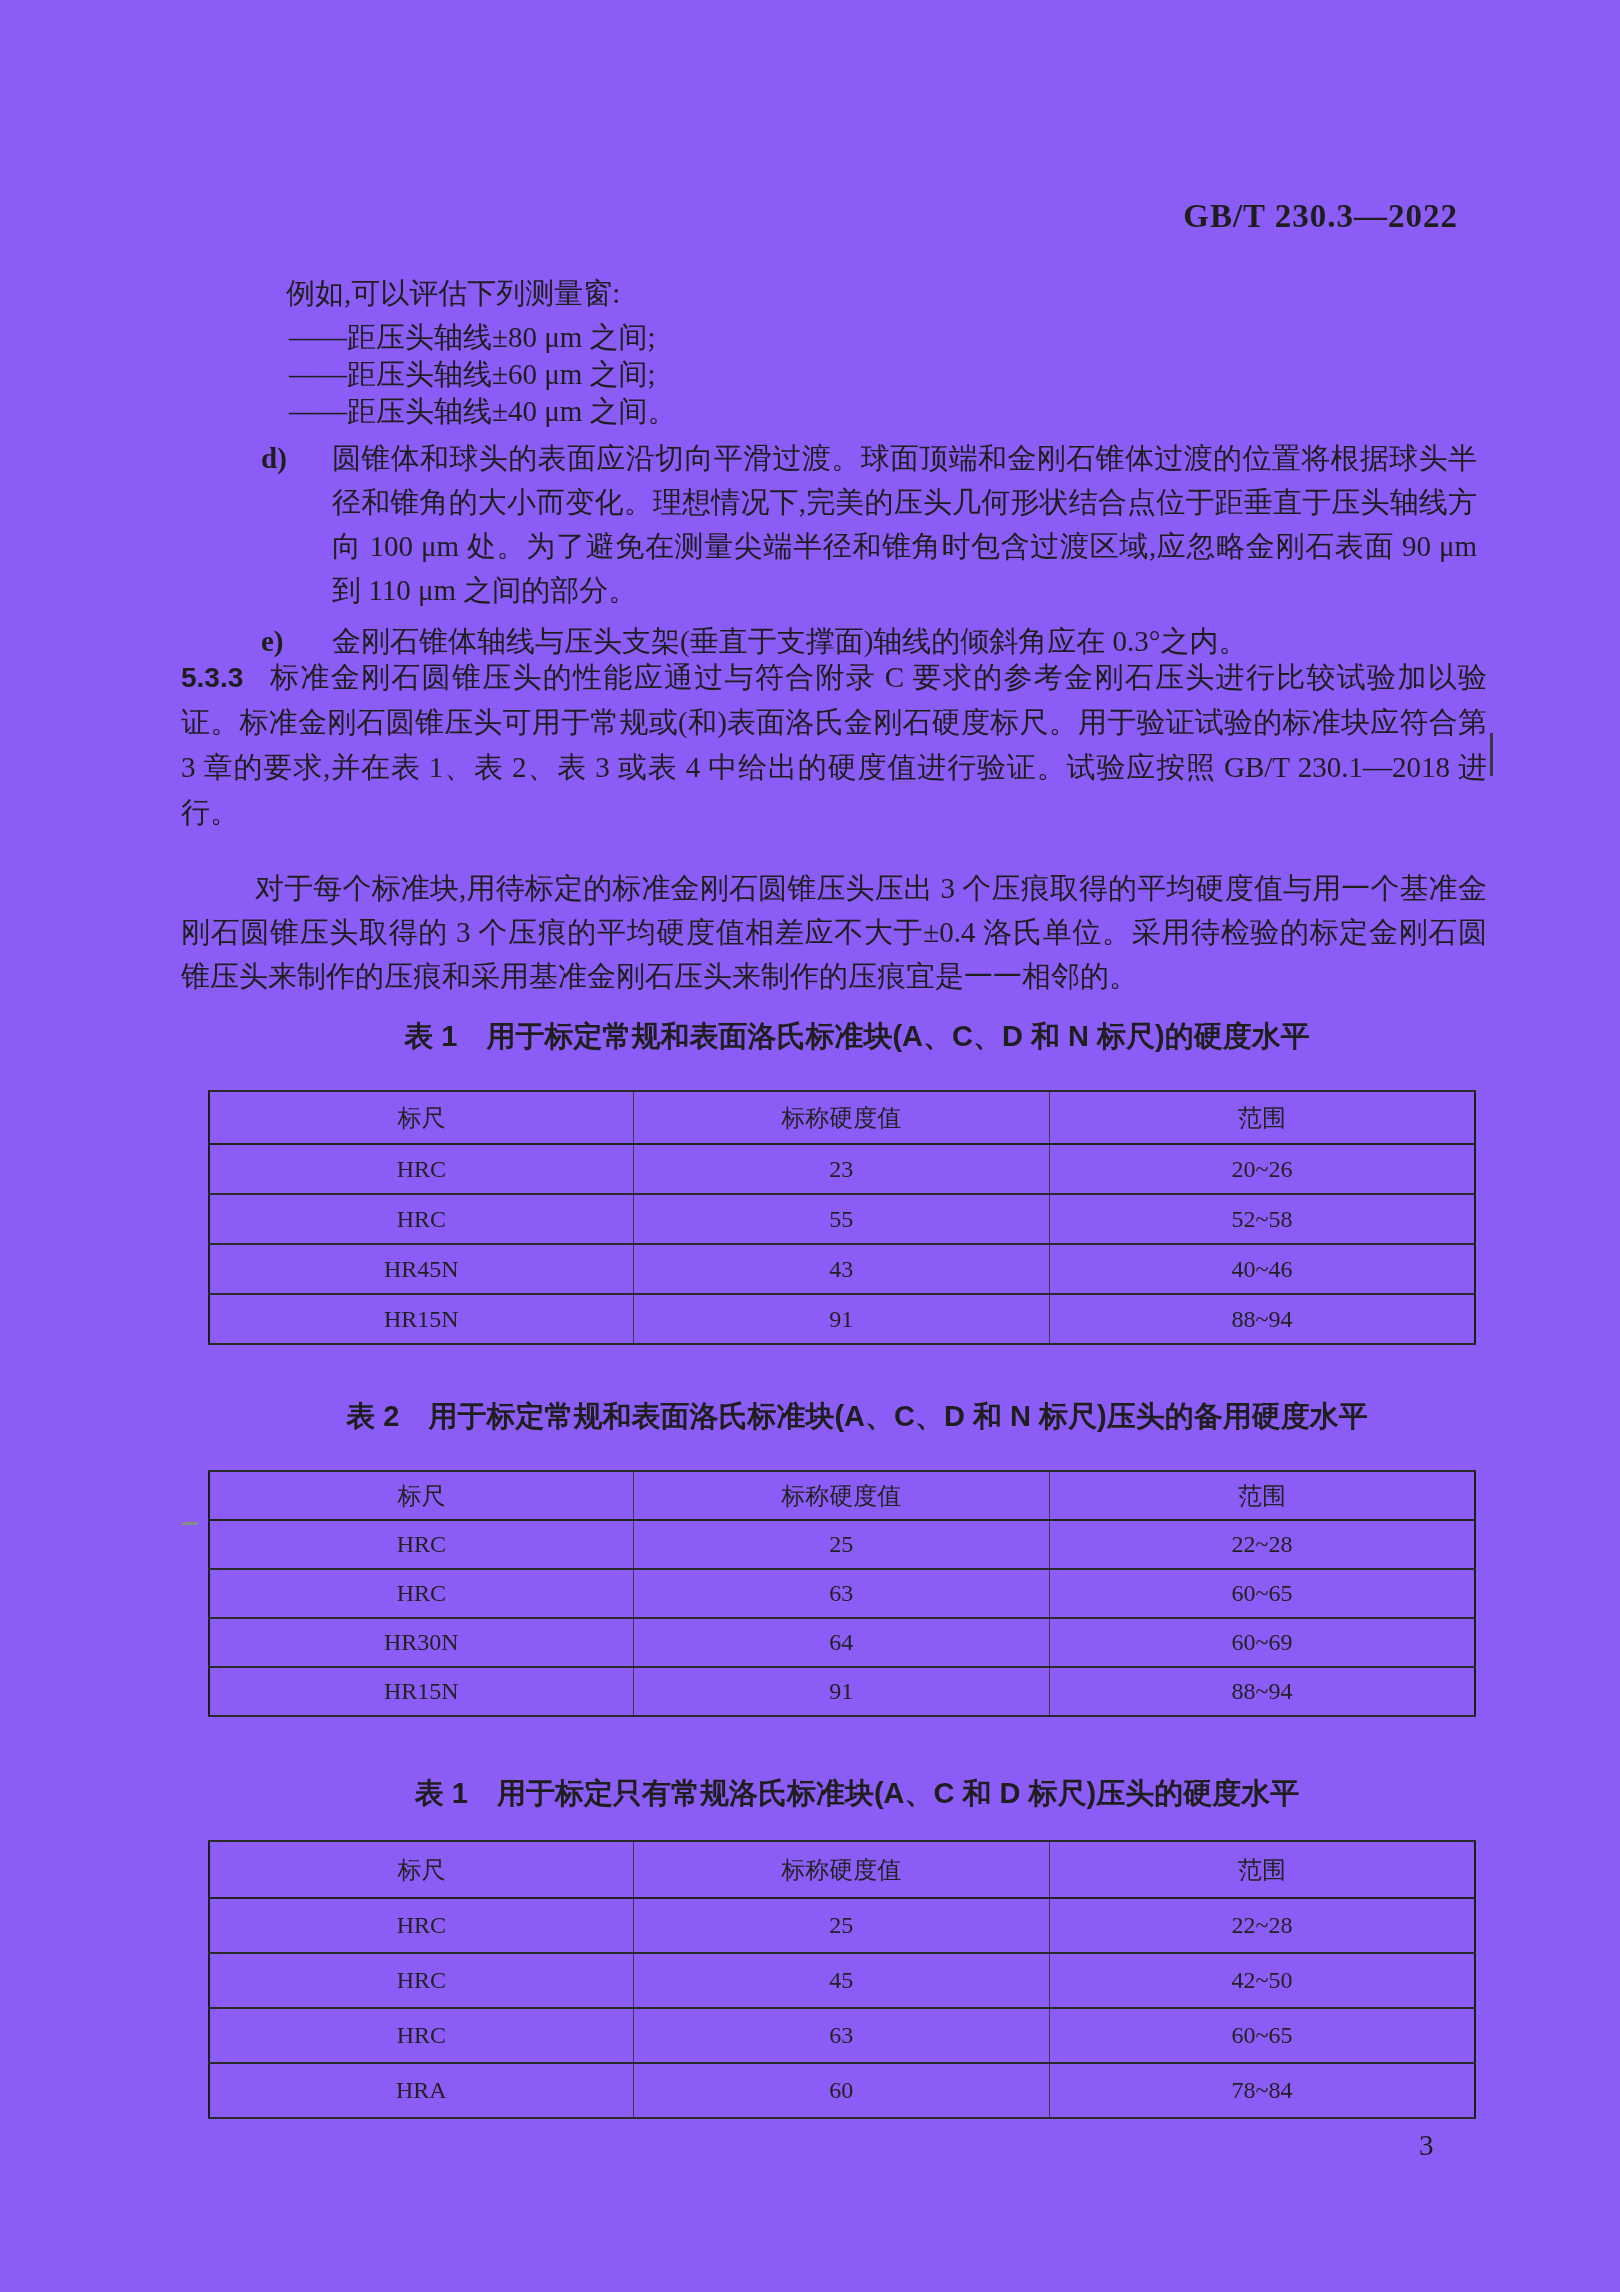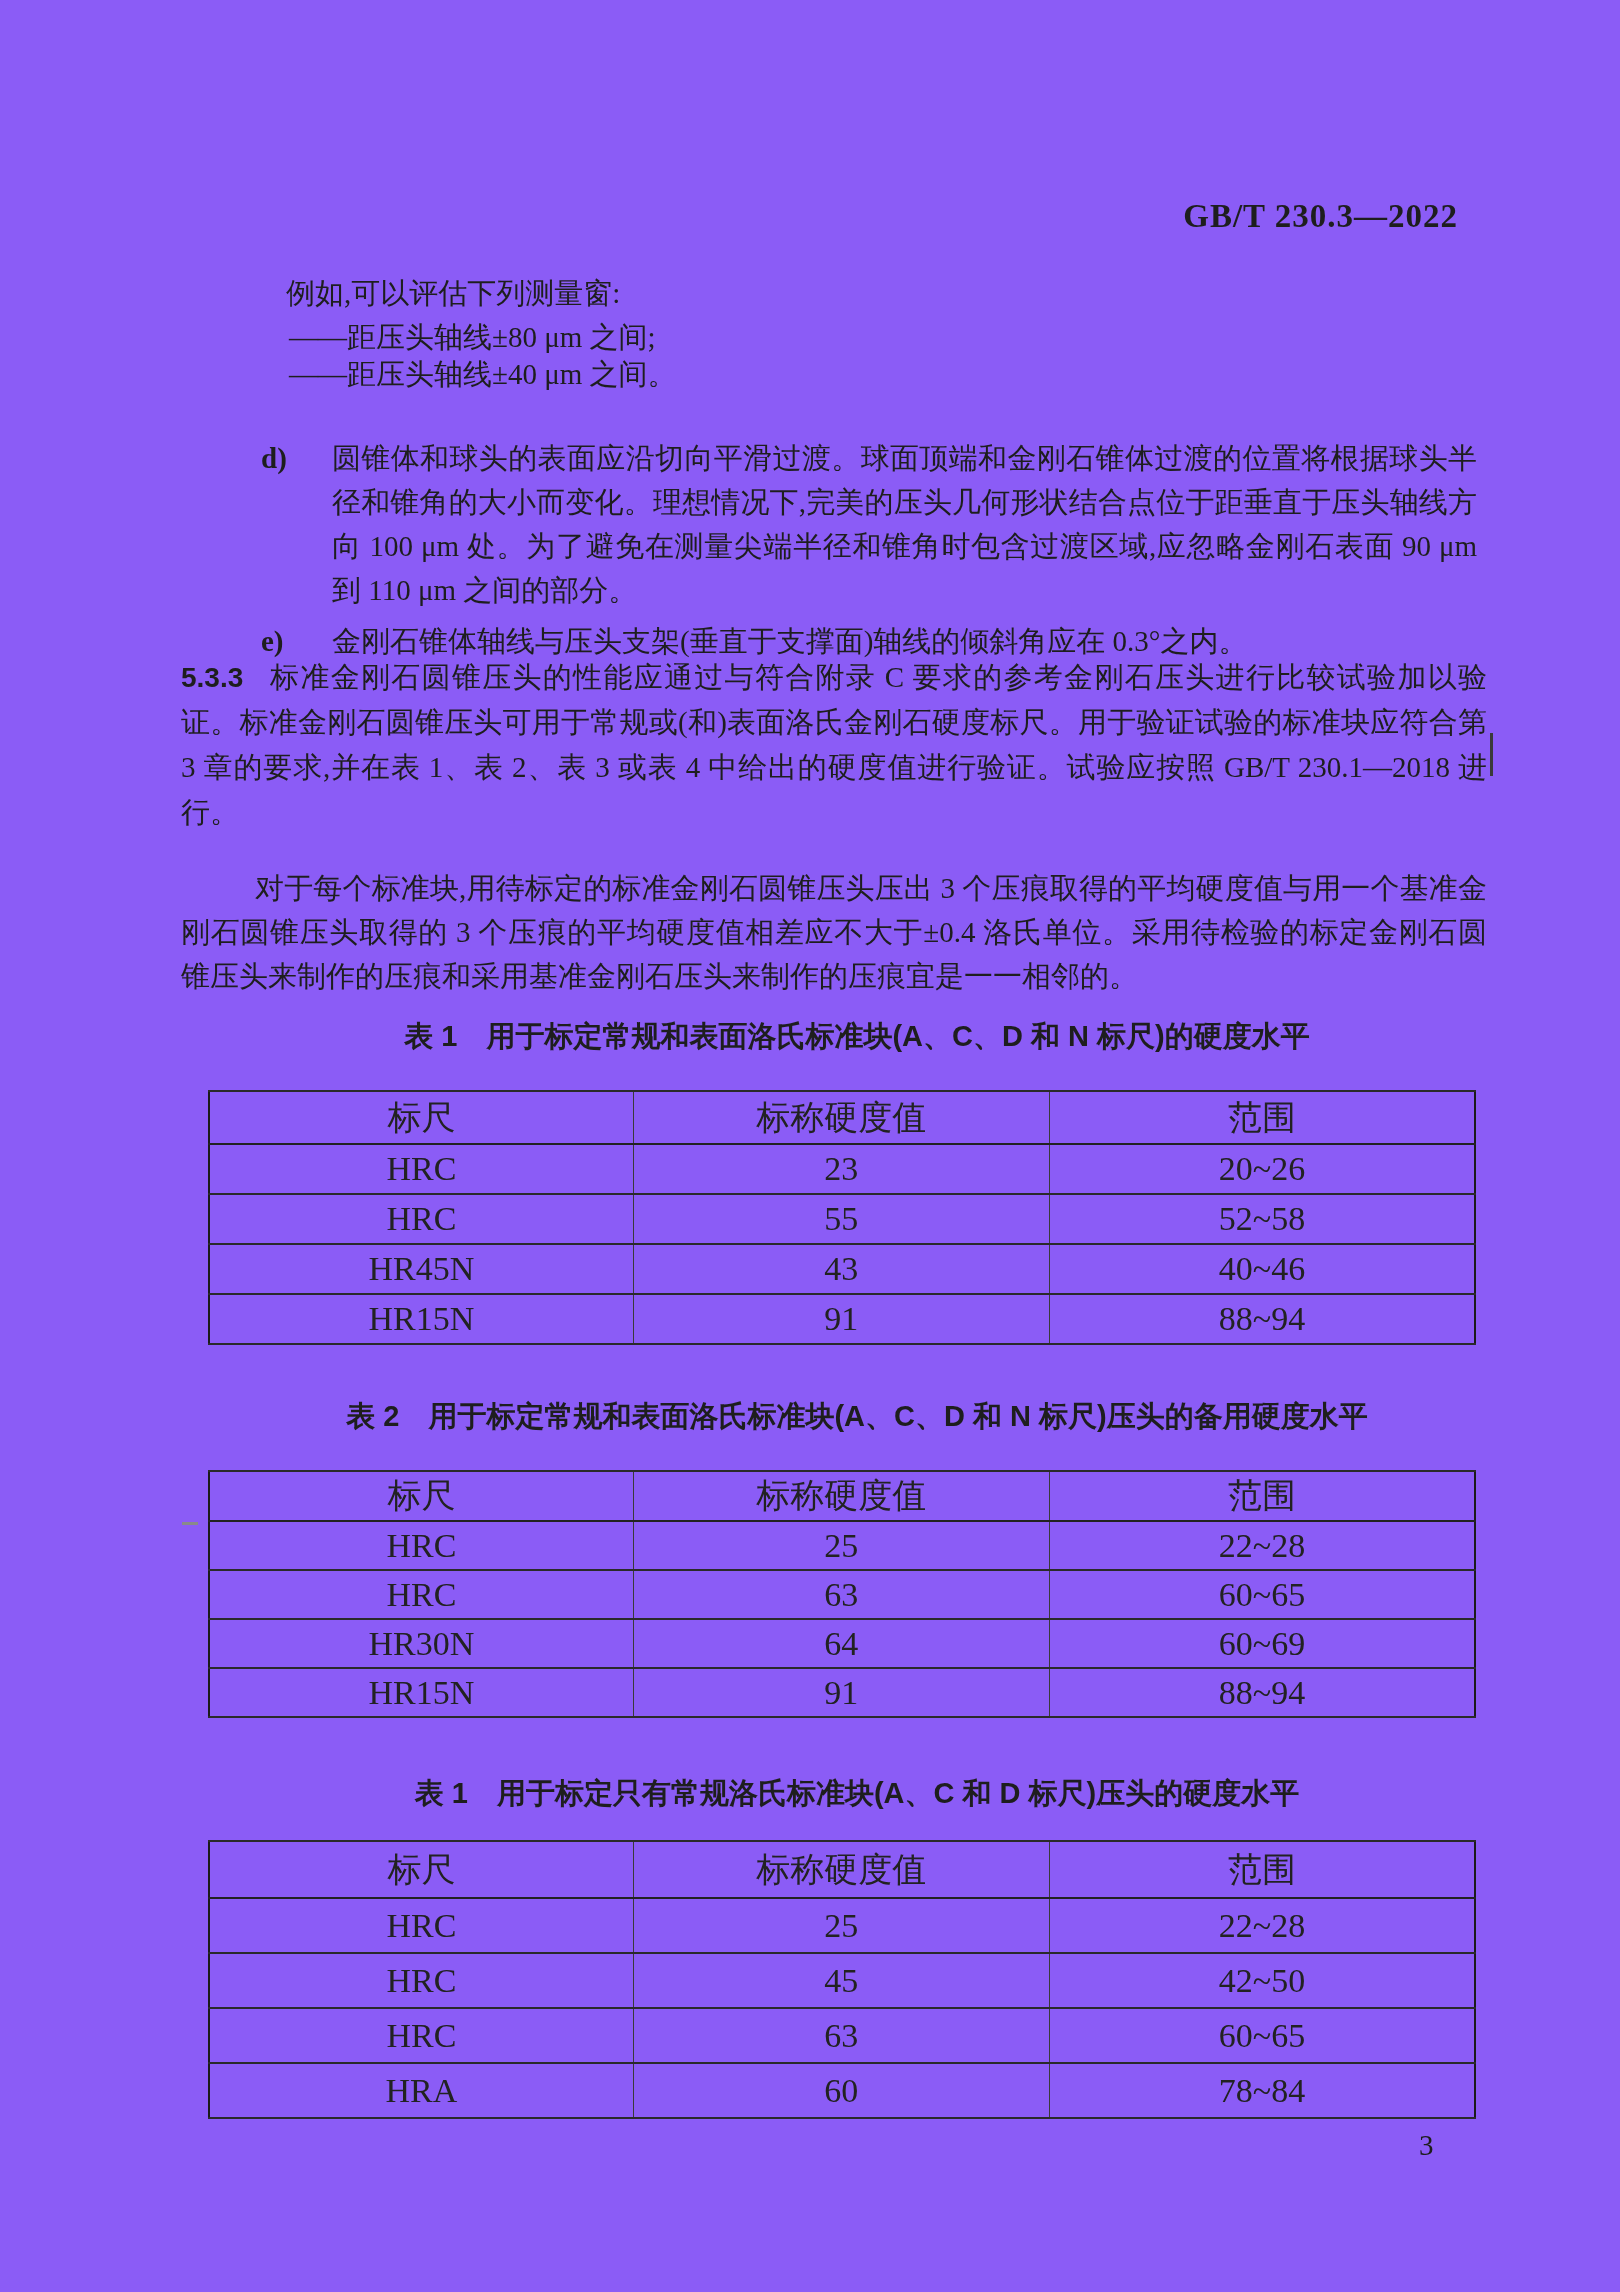--- a/index.html
+++ b/index.html
@@ -44,21 +44,21 @@
     font-weight:700;font-size:29px;line-height:35px;}
   .tt1{top:1019px;} .tt2{top:1399px;} .tt3{top:1776px;}
   
   table{border-collapse:collapse;table-layout:fixed;width:1268px;background:transparent;}
   .tbl{left:208px;}
   .tb1{top:1090px;} .tb2{top:1470px;} .tb3{top:1840px;}
   th,td{
     border-top:2px solid #2a2a2a;border-bottom:2px solid #2a2a2a;
     border-left:1px solid #3a3a3a;border-right:1px solid #3a3a3a;
     text-align:center;vertical-align:middle;
-    font-size:34px;font-weight:400;
+    font-size:24px;font-weight:400;
     font-family:"Liberation Serif","DejaVu Serif",serif;
     color:#222;
   }
   table{border:2.9px solid #1b1b1b;}
   thead th{border-bottom:2.9px solid #222;}
   .tb1 tr{height:50px;} .tb1 thead tr{height:53px;}
   .tb2 tr{height:49px;} .tb2 thead tr{height:49px;}
   .tb3 tr{height:55px;} .tb3 thead tr{height:57px;}
   
   .change-bar{left:1490px;top:733px;width:2.9px;height:43px;background:#3a3a3a;}
@@ -69,20 +69,21 @@
 <body>
 
 <div class="page">
 
   <div class="abs std-number">GB/T 230.3—2022</div>
 
   <div class="abs intro">例如,可以评估下列测量窗:</div>
 
   <div class="abs bullets">
     <div class="bullet">——距压头轴线±80 μm 之间;</div>
+    <div class="bullet">——距压头轴线±60 μm 之间;</div>
     <div class="bullet">——距压头轴线±40 μm 之间。</div>
   </div>
 
   <div class="abs hang-item item-d">
     <span class="lbl">d)</span>
     <span class="body">圆锥体和球头的表面应沿切向平滑过渡。球面顶端和金刚石锥体过渡的位置将根据球头半径和锥角的大小而变化。理想情况下,完美的压头几何形状结合点位于距垂直于压头轴线方向 100 μm 处。为了避免在测量尖端半径和锥角时包含过渡区域,应忽略金刚石表面 90 μm 到 110 μm 之间的部分。</span>
   </div>
 
   <div class="abs hang-item item-e">
     <span class="lbl">e)</span>

